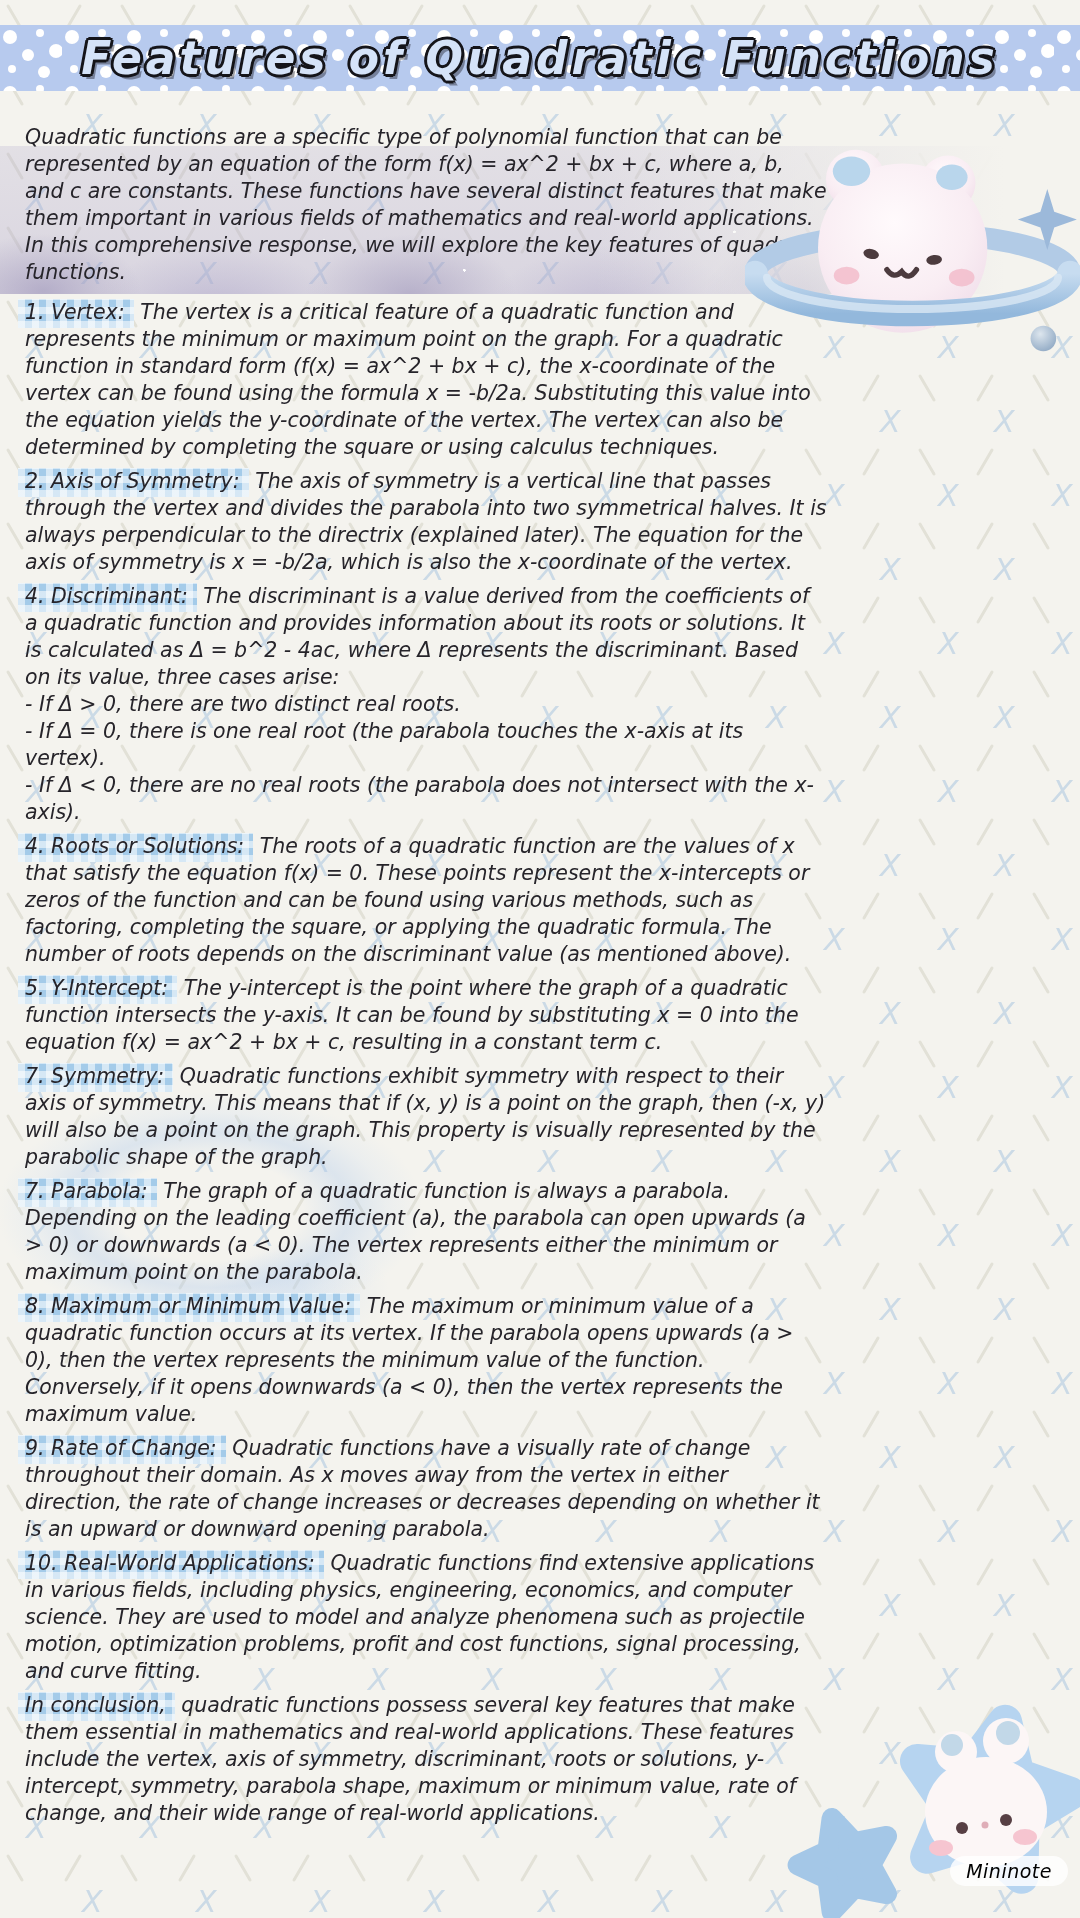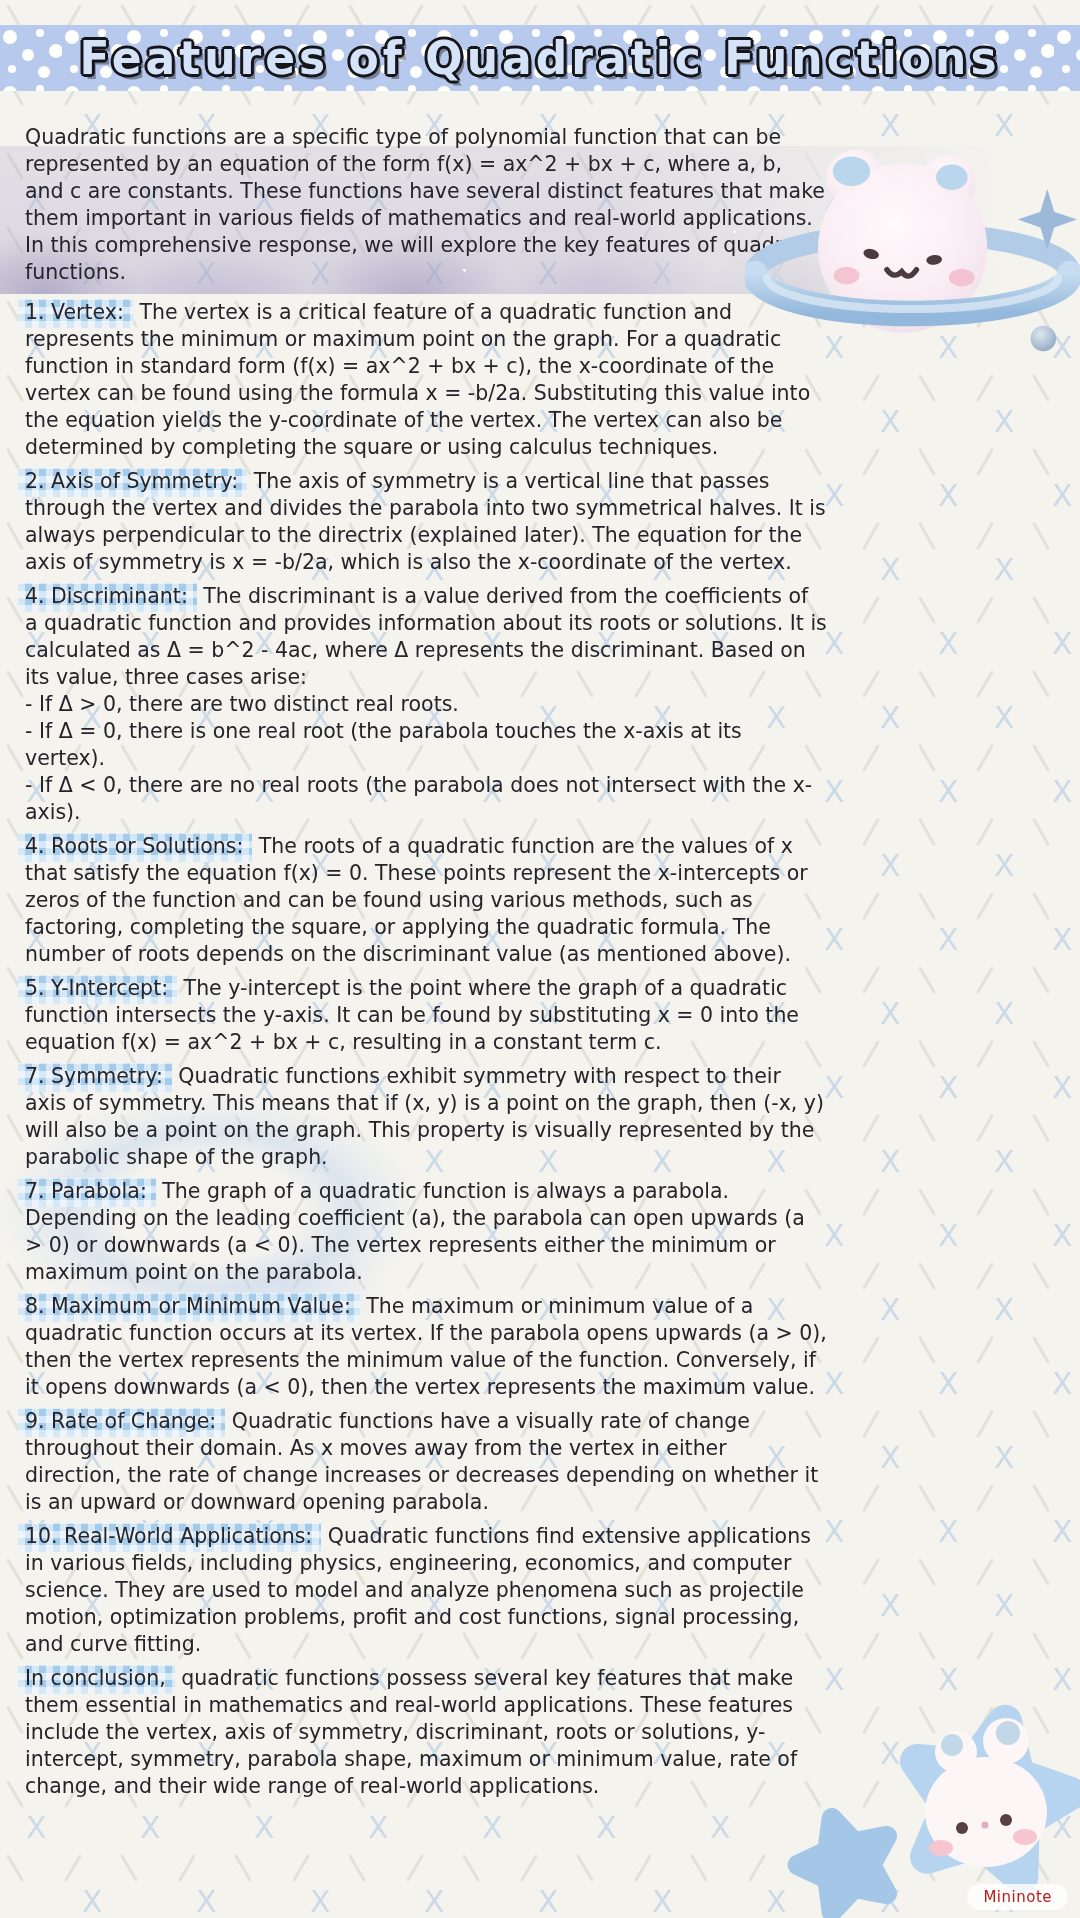--- a/index.html
+++ b/index.html
@@ -1,20 +1,21 @@
 <!DOCTYPE html>
 <html><head>
 <meta charset="utf-8">
 <style>
   html,body{margin:0;padding:0;background:#e9e8e2;}
   .page{
     position:relative; width:1080px; height:1918px; overflow:hidden;
     background:#f4f3ee;
     font-family:"DejaVu Sans",sans-serif;
     color:#26242a;
+    font-style:italic;
   }
   .bg-pattern{position:absolute;inset:0;z-index:0;}
   
   .banner{position:absolute;top:25px;left:0;width:1080px;height:66px;z-index:2;}
   .banner svg{position:absolute;inset:0;}
   .title{
     position:absolute;inset:0;display:flex;align-items:center;justify-content:center;
     font-weight:bold;font-size:44px;letter-spacing:4px;white-space:nowrap;
     color:#d5e3f8;transform:scaleY(1.06);
     text-shadow:
@@ -59,23 +60,23 @@
       repeating-linear-gradient(90deg, rgba(255,255,255,.55) 0 7px, rgba(255,255,255,0) 7px 14px),
       repeating-linear-gradient(0deg,  rgba(255,255,255,.55) 0 7px, rgba(255,255,255,0) 7px 14px),
       #a4cbe9;
     padding:1px 9px 4px 7px;
     margin-left:-7px;
   }
   
   .planet-sticker{position:absolute;left:745px;top:128px;width:335px;height:246px;z-index:4;}
   .star-sticker{position:absolute;left:700px;top:1640px;width:380px;height:278px;z-index:4;}
   .watermark{
-    position:absolute;right:12px;bottom:8px;z-index:5;
+    position:absolute;right:12px;bottom:32px;z-index:5;
     background:rgba(255,255,255,.82);border-radius:16px;padding:4px 16px;
-    color:#b91c1c;font-size:15px;letter-spacing:.5px;
+    color:#000000;font-size:19px;letter-spacing:.5px;
   }
 </style>
 </head>
 <body>
 
 <div class="page">
 
   <svg class="bg-pattern" width="1080" height="1918" xmlns="http://www.w3.org/2000/svg">
     <defs>
       <pattern id="xpat" width="114" height="148" patternUnits="userSpaceOnUse">

